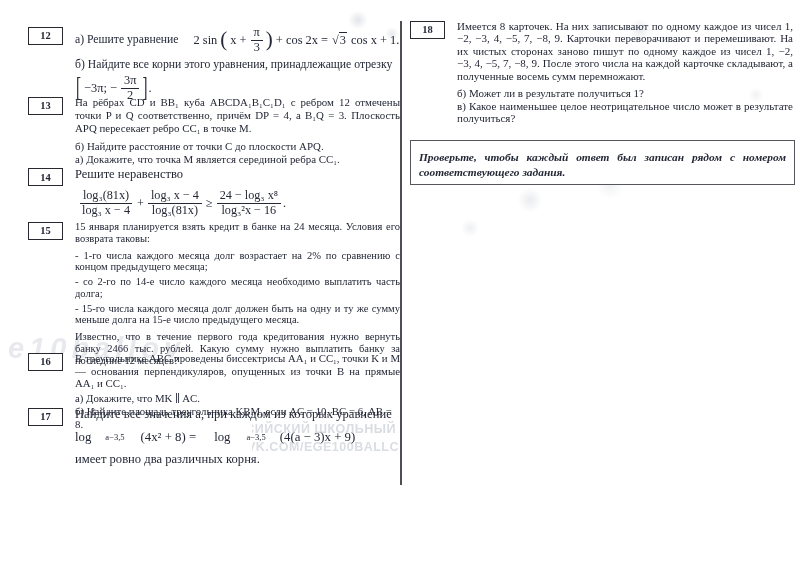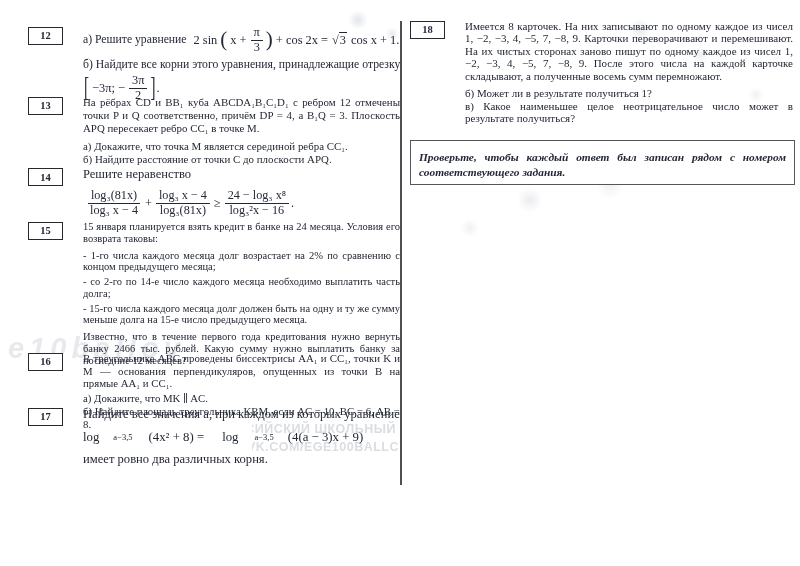--- a/index.html
+++ b/index.html
@@ -14,21 +14,21 @@
       radial-gradient(circle 18px at 530px 200px, rgba(175,180,192,0.25), rgba(175,180,192,0) 70%),
       radial-gradient(circle 13px at 470px 228px, rgba(175,180,192,0.20), rgba(175,180,192,0) 70%),
       radial-gradient(circle 20px at 610px 185px, rgba(175,180,192,0.18), rgba(175,180,192,0) 70%),
       radial-gradient(circle 11px at 756px 95px, rgba(175,180,192,0.18), rgba(175,180,192,0) 70%);
   }
   .divider{position:absolute;left:400px;top:21px;width:2px;height:464px;background:#4d4f54;}
   .prob{position:absolute;display:flex;align-items:flex-start;}
   .numbox{
     flex:0 0 auto;width:33px;height:16px;border:1.6px solid #27292e;
     display:flex;align-items:center;justify-content:center;
-    font-weight:bold;font-size:10.5px;margin-right:20px;margin-top:1px;background:#fff;
+    font-weight:bold;font-size:10.5px;margin-right:12px;margin-top:1px;background:#fff;
   }
   .content{flex:1 1 auto;min-width:0;}
   .jline{text-align:justify;}
   .nowrap{white-space:nowrap;}
   .mrow{display:flex;align-items:center;white-space:nowrap;}
   .tok{margin:0 2px;}
   .frac{display:inline-flex;flex-direction:column;align-items:center;line-height:1.12;vertical-align:middle;margin:0 2px;}
   .frac .fn{border-bottom:1px solid currentColor;padding:0 3px;}
   .frac .fd{padding:0 3px;}
   .bigp{font-size:21px;line-height:1;margin:0 1px;transform:translateY(-1px);}
@@ -79,21 +79,21 @@
     </div>
 
   <div class="divider"></div>
 
   <div class="prob f12" style="left:28px;top:26px;width:372px;">
     <div class="numbox">
         <span>12</span>
       </div>
     <div class="content">
       <div class="mrow">
-          <span style="margin-right:5px;">а) Решите уравнение</span>
+          <span style="margin-right:13px;">а) Решите уравнение</span>
           <span class="math mrow">
             <span class="tok">2 sin</span>
             <span class="bigp">(</span>
             <span class="tok">x +</span>
             <span class="frac">
               <span class="fn">π</span>
               <span class="fd">3</span>
             </span>
             <span class="bigp">)</span>
             <span class="tok">+ cos 2x =</span>
@@ -115,22 +115,22 @@
     </div>
   </div>
 
   <div class="prob f13" style="left:28px;top:96px;width:372px;">
     <div class="numbox">
         <span>13</span>
       </div>
     <div class="content">
       <div class="jline"><span>На рёбрах CD и BB₁ куба ABCDA₁B₁C₁D₁ с ребром 12 отмечены точки P и Q соответственно, причём DP = 4, а B₁Q = 3. Плоскость APQ пересекает ребро CC₁ в точке M.</span></div>
       <div class="parts">
+        <div><span>б) Найдите расстояние от точки C до плоскости APQ.</span></div>
         <div><span>а) Докажите, что точка M является серединой ребра CC₁.</span></div>
-        <div><span>б) Найдите расстояние от точки C до плоскости APQ.</span></div>
       </div>
     </div>
   </div>
 
   <div class="prob f14" style="left:28px;top:167px;width:372px;">
     <div class="numbox">
         <span>14</span>
       </div>
     <div class="content">
       <div class="f14-title"><span>Решите неравенство</span></div>

